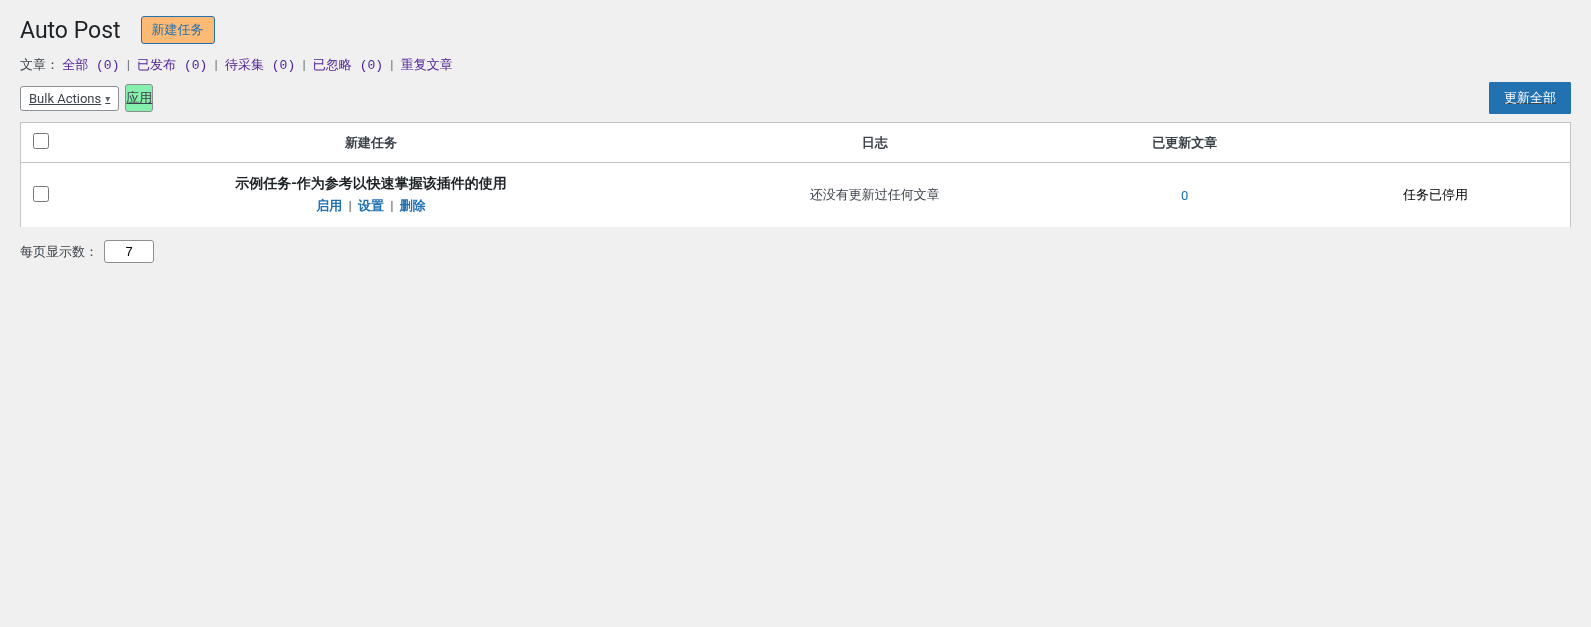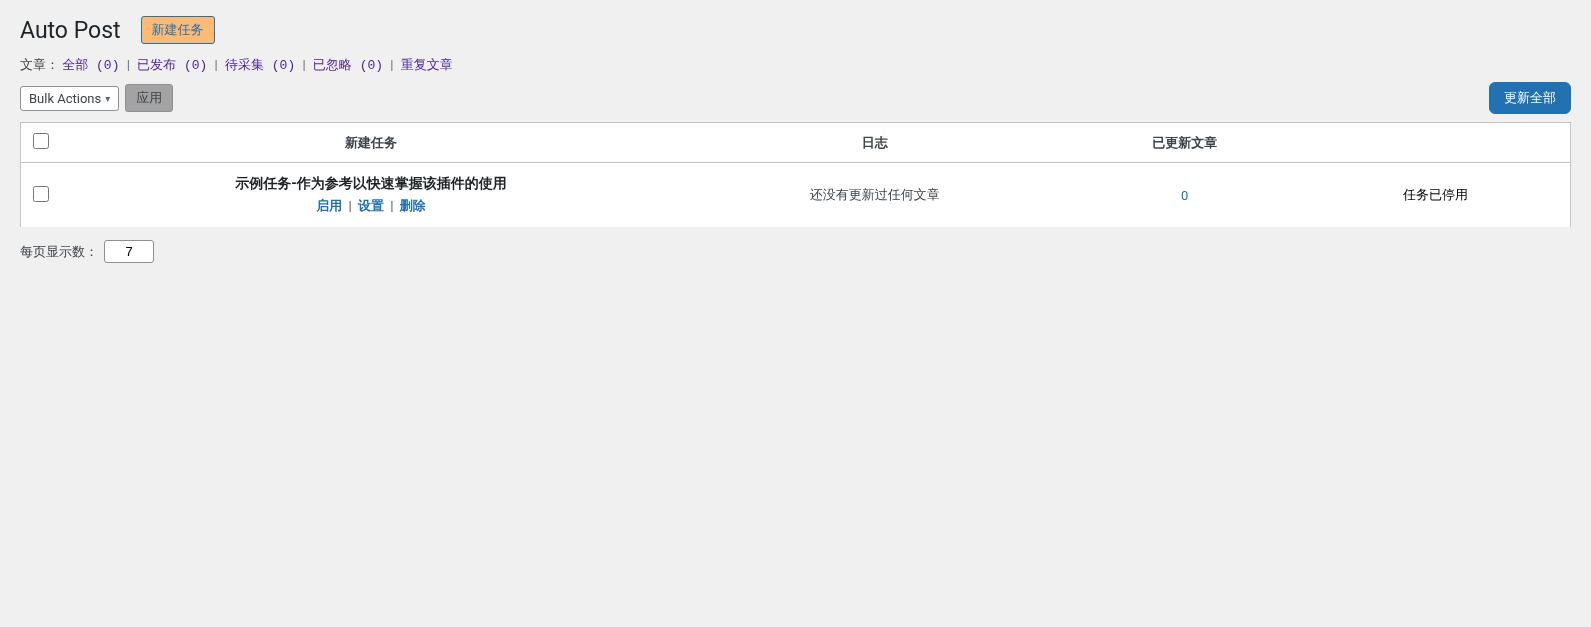--- a/index.html
+++ b/index.html
@@ -39,52 +39,53 @@
       color: #4c1d95;
       text-decoration: none;
       font-family: Liberation Mono, monospace;
     }
     .filter-bar .separator { margin: 0 4px; color: #646970; }
     .toolbar {
       display: flex;
       align-items: center;
       justify-content: space-between;
       margin-bottom: 8px;
+      text-decoration: underline;
     }
     .toolbar-left {
       display: flex;
       align-items: center;
       gap: 6px;
     }
     .bulk-actions-select {
       display: flex;
       align-items: center;
       border: 1px solid #8c8f94;
       border-radius: 3px;
       background: #fff;
       padding: 4px 8px;
       cursor: pointer;
       font-size: 13px;
       gap: 4px;
     }
     .apply-btn {
-      background: #a3a3a3;
+      background: #86efac;
       border: 1px solid #8c8f94;
       color: #3c434a;
-      padding: 4px 10px;
+      padding: 4px 0;
       border-radius: 3px;
       cursor: pointer;
       font-size: 13px;
     }
     .update-all-btn {
       background: #2271b1;
       border: 1px solid #2271b1;
       color: #fff;
       padding: 6px 14px;
-      border-radius: 6px;
+      border-radius: 1px;
       cursor: pointer;
       font-size: 13px;
       font-weight: 500;
     }
     .main-table {
       width: 100%;
       border-collapse: collapse;
       background: #fff;
       border: 1px solid #c3c4c7;
     }

